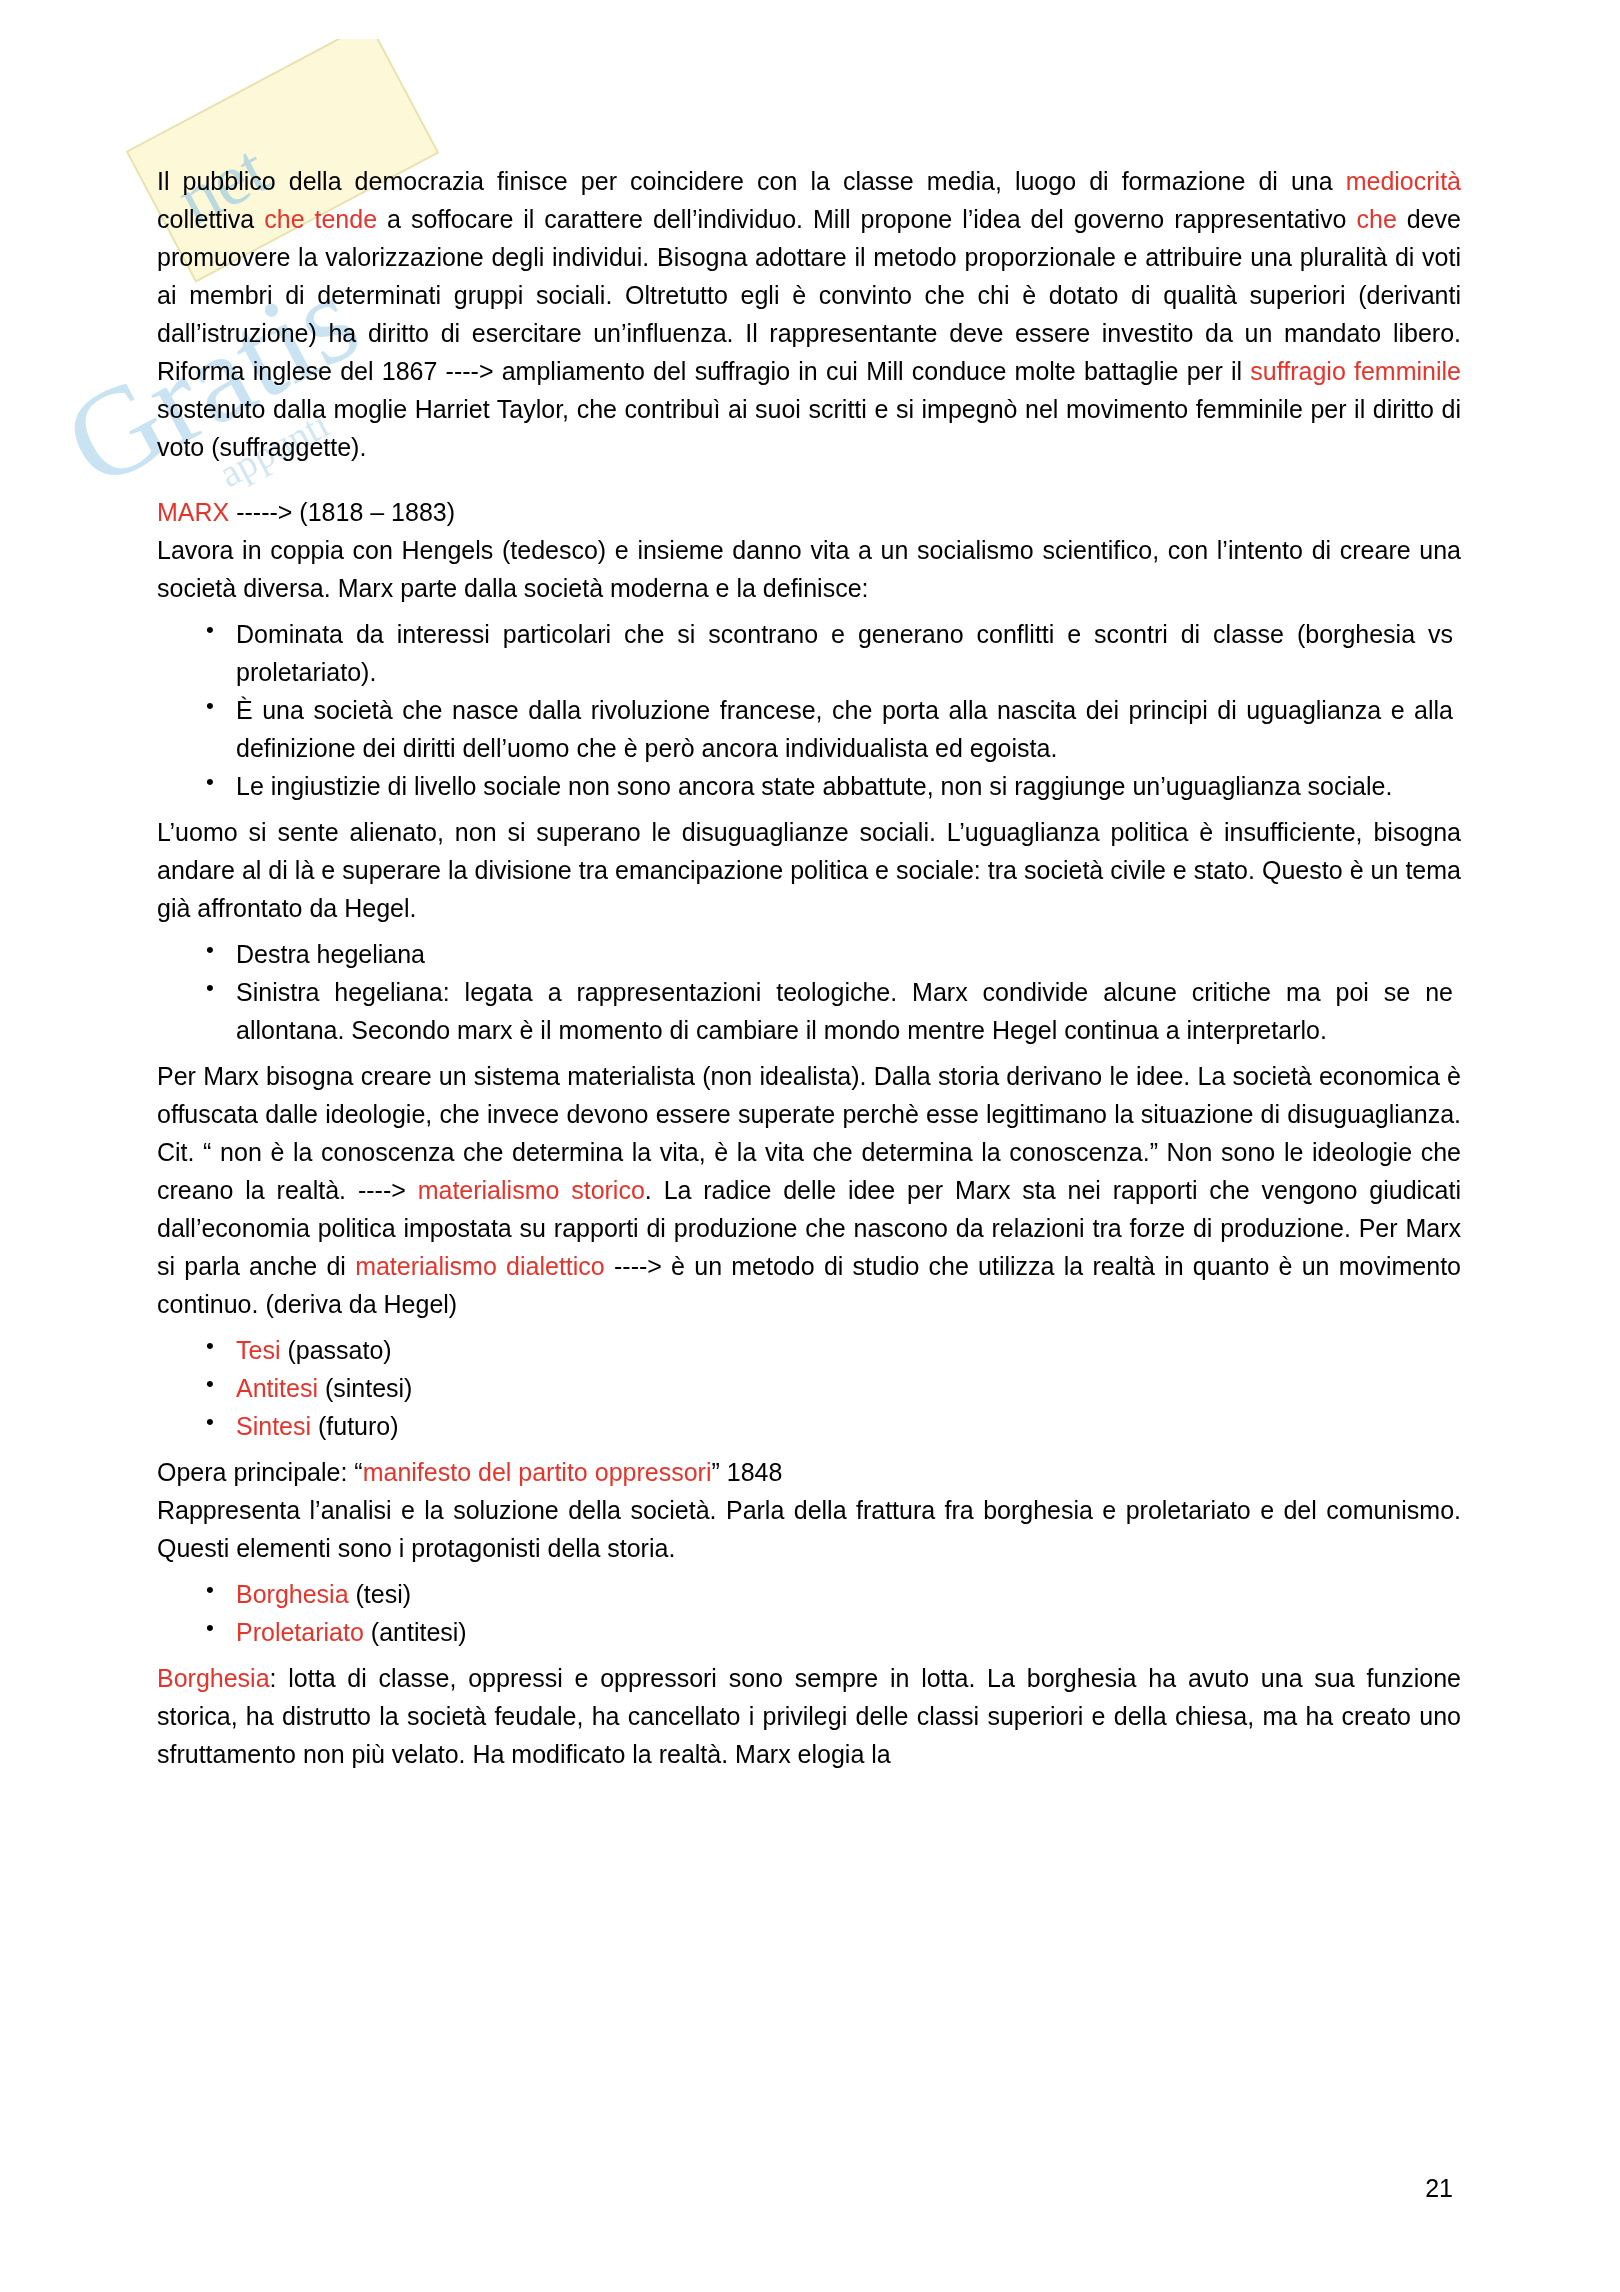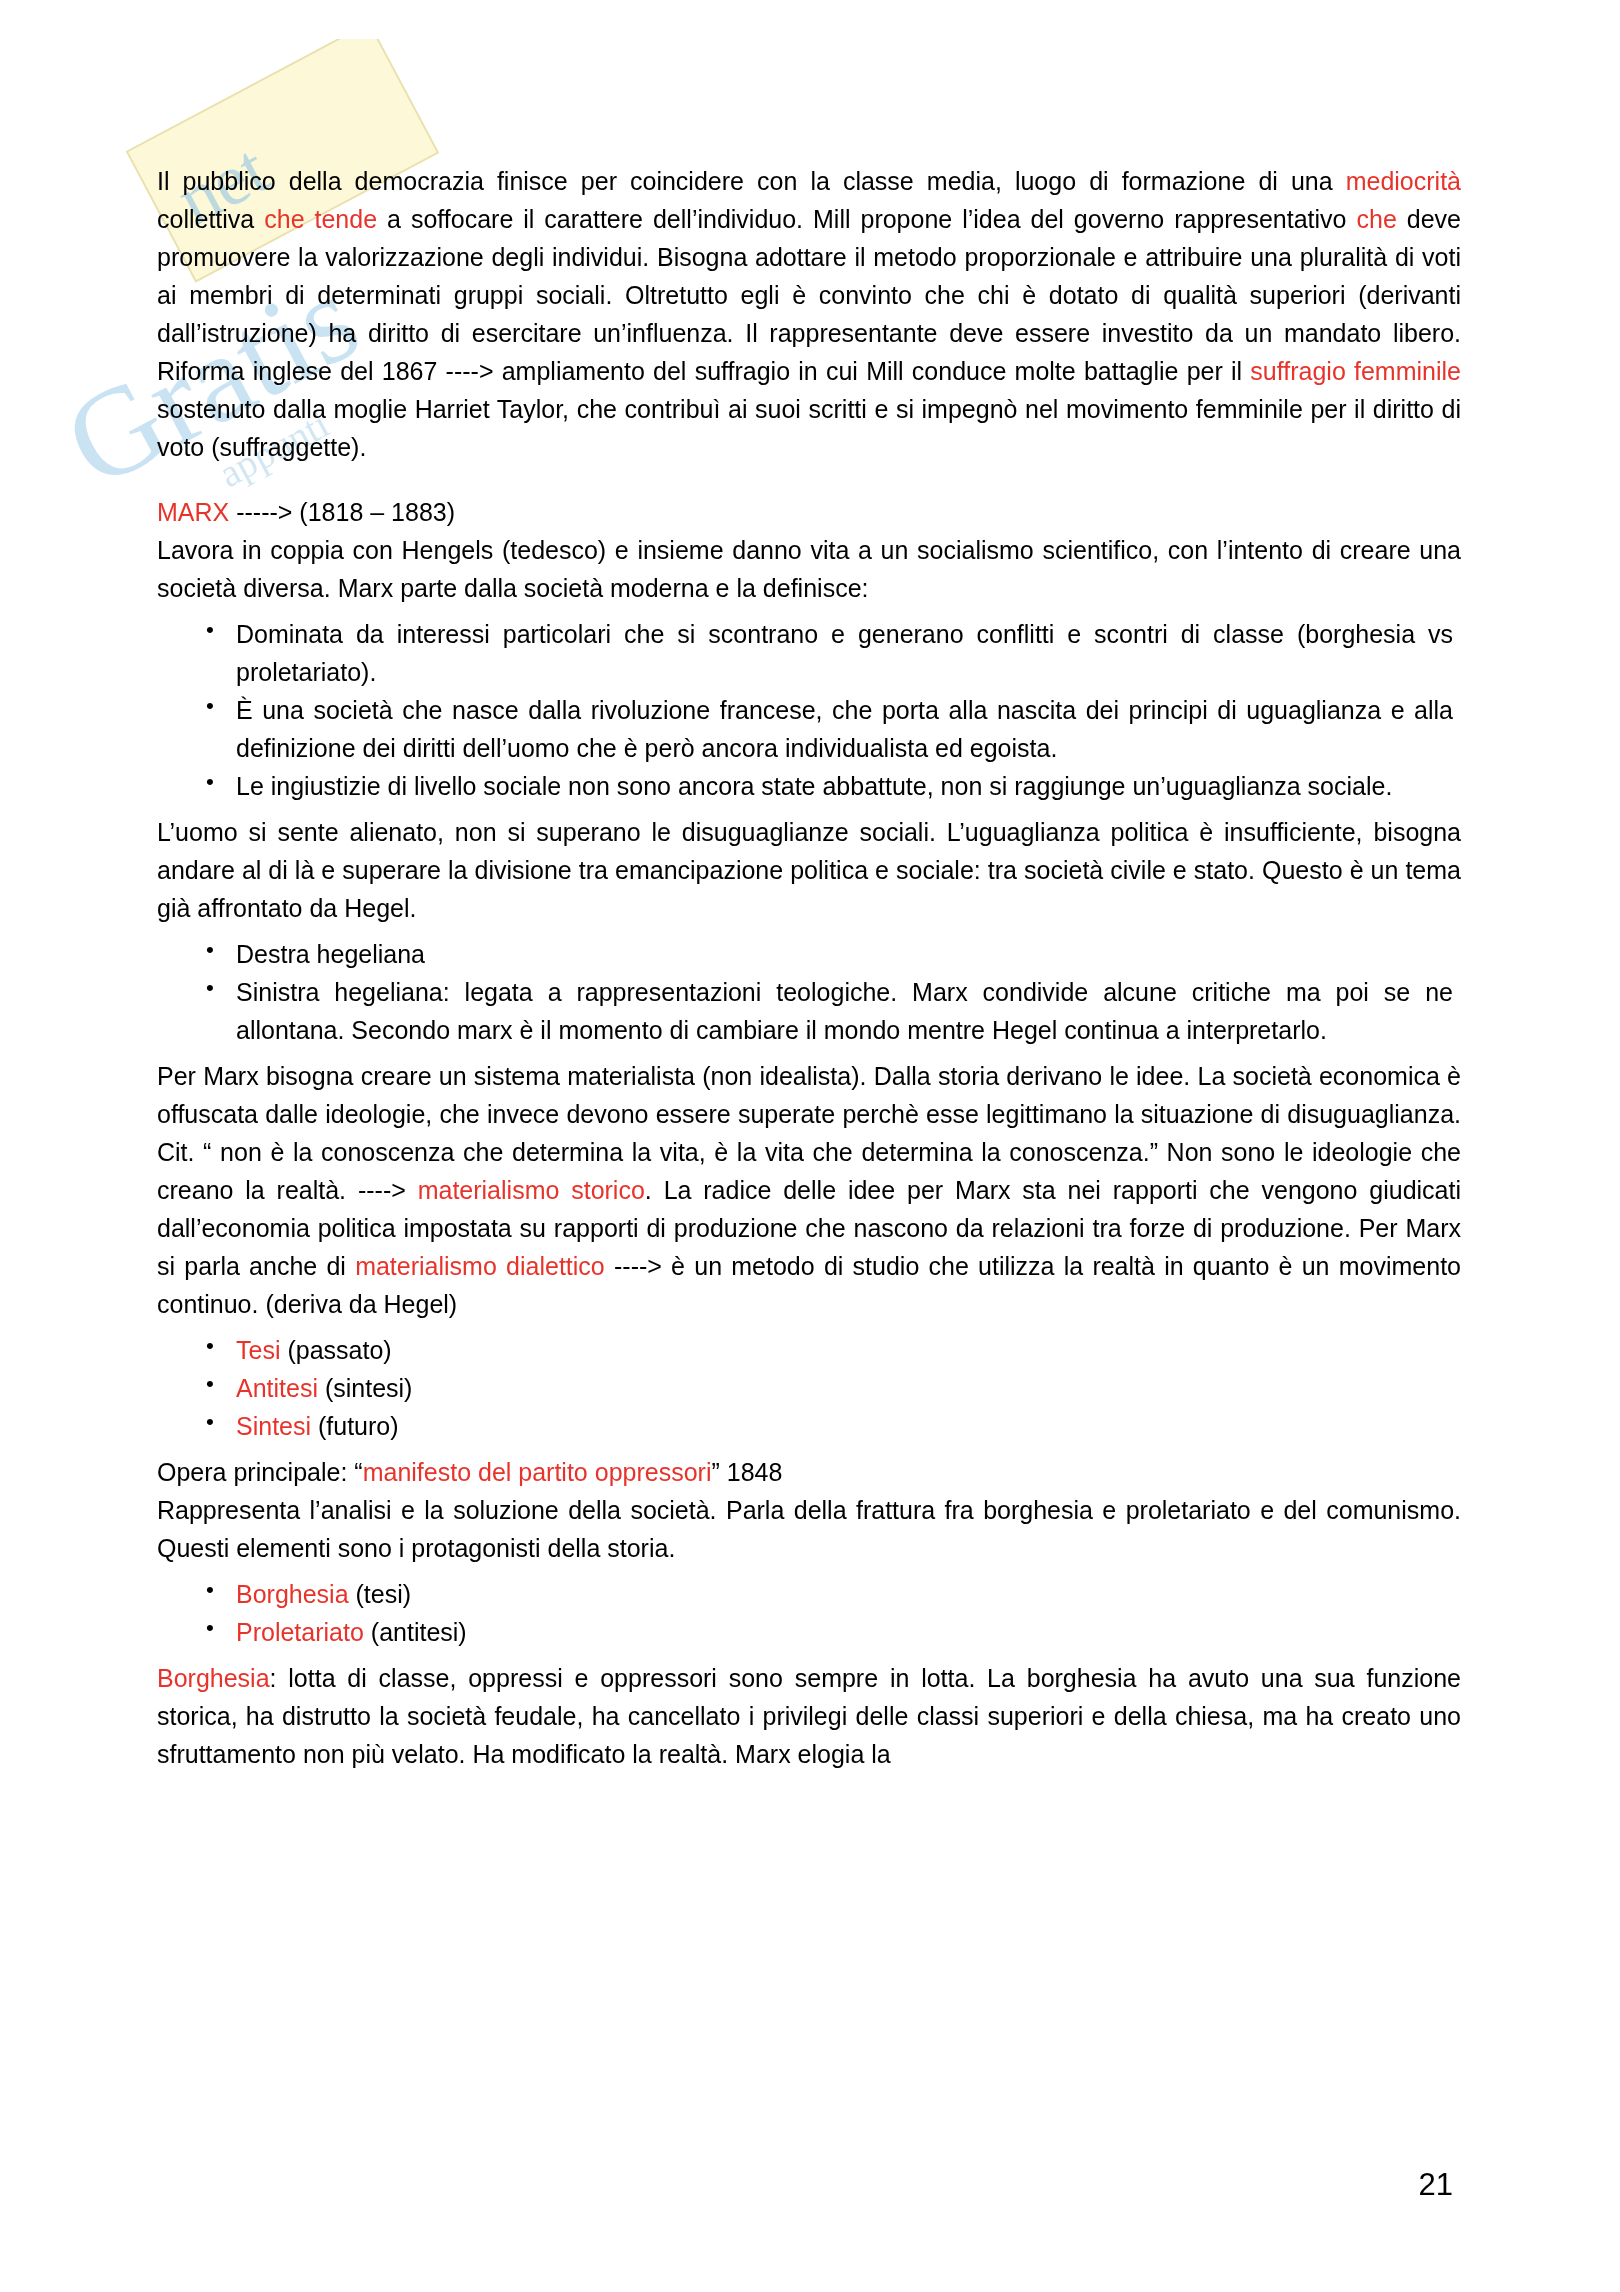--- a/index.html
+++ b/index.html
@@ -65,21 +65,21 @@
     font-size: 22.5px;
     color: #000;
   }
   .gap {
     height: 26.5px;
   }
   .pageno {
     position: absolute;
     right: 167px;
     bottom: 90px;
-    font-size: 31px;
+    font-size: 25px;
     color: #000;
   }
   .wm-text {
     font-family: "Liberation Serif", serif;
   }
 </style>
 </head>
 <body>
 
 <div class="page">

